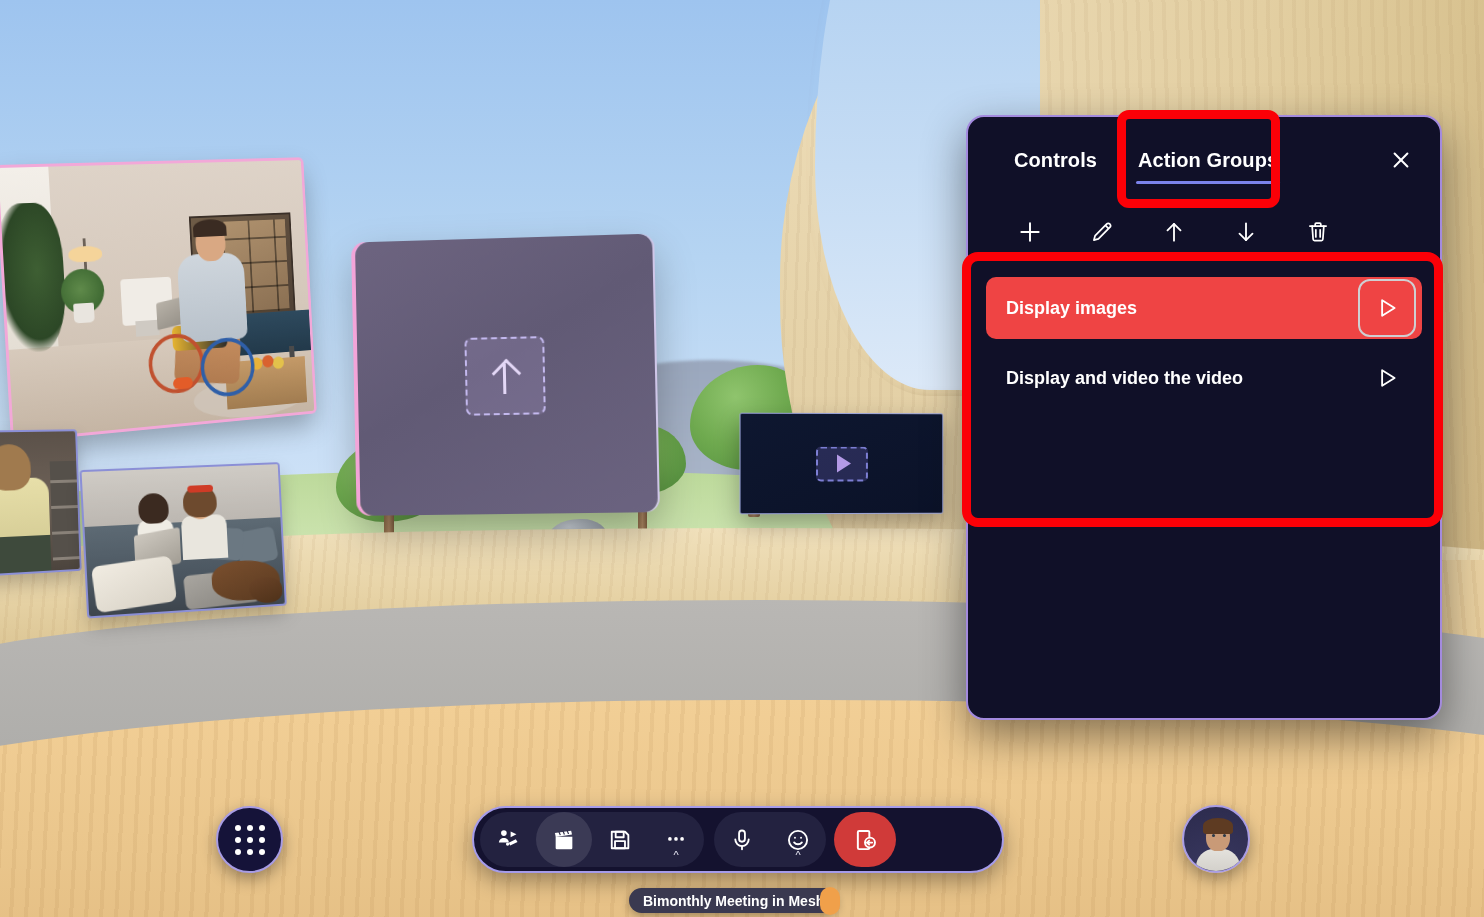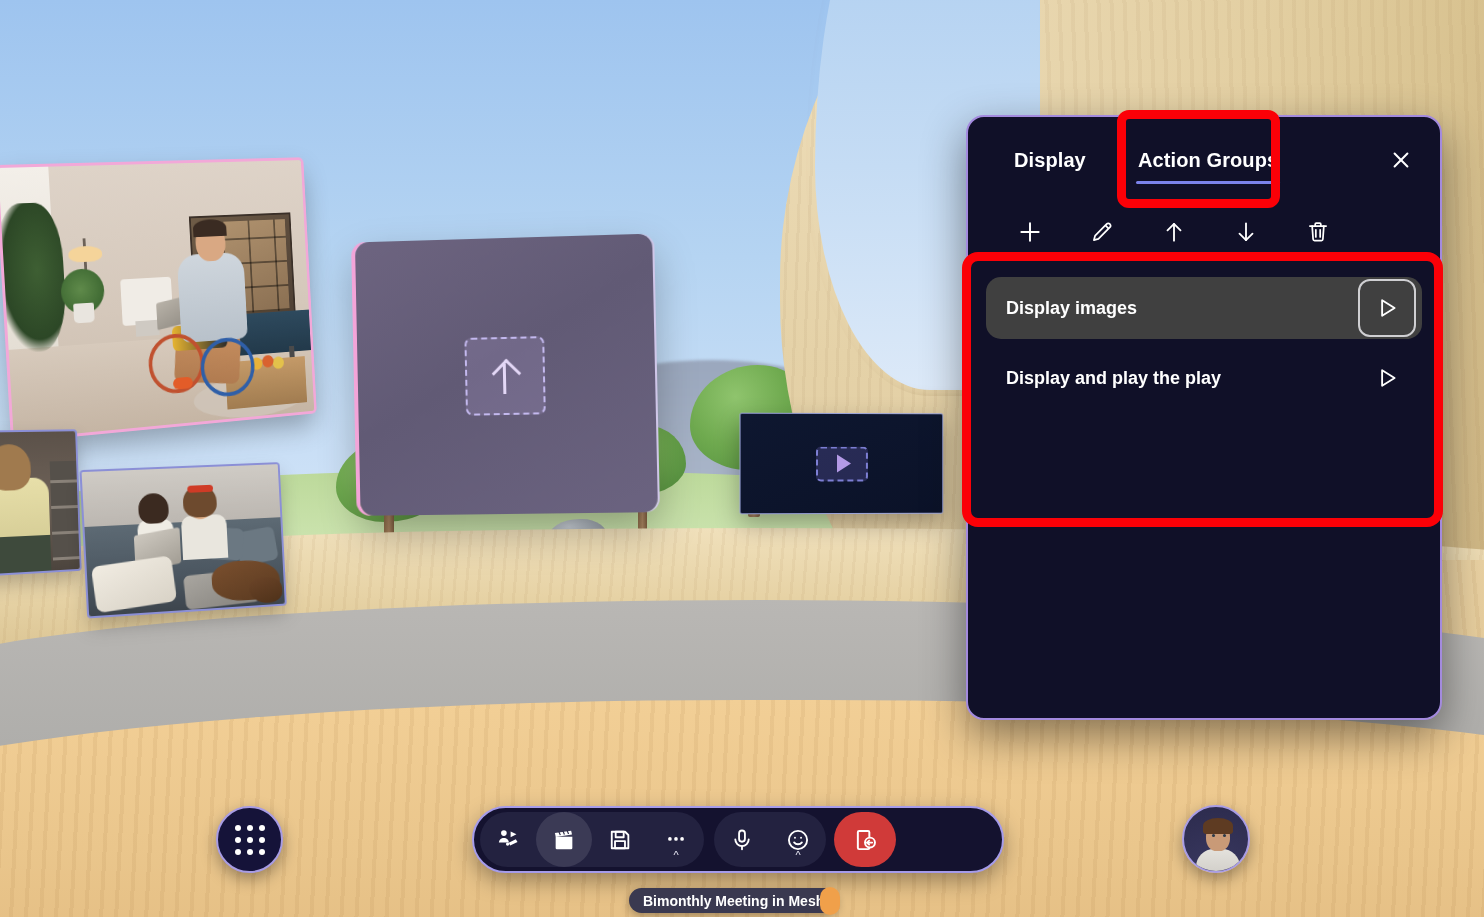--- a/index.html
+++ b/index.html
@@ -254,21 +254,21 @@
     cursor:pointer;
   }
   .ag-tool svg { width: 26px; height: 26px; }
 
   .ag-list { margin: 22px 18px 0 18px; }
   .ag-item {
     position: relative; height: 62px; margin-bottom: 8px;
     display:flex; align-items:center; justify-content:space-between;
     padding: 0 6px 0 20px; border-radius: 10px; cursor:pointer;
   }
-  .ag-item.selected { background:#404040;border-radius:15px; }
+  .ag-item.selected { background:#ef4444; }
   .ag-item-label { font-size: 18px; font-weight: 700; color:#fff; }
   .ag-play {
     width: 58px; height: 58px; border-radius: 12px;
     display:flex; align-items:center; justify-content:center; cursor:pointer;
   }
   .ag-item.selected .ag-play { border: 2px solid #cfcfd2; }
   .ag-play svg { width: 26px; height: 26px; }
 
   
   .hl { position:absolute; border: 9px solid #fb0007; border-radius: 12px; pointer-events:none; }
@@ -429,21 +429,21 @@
 
   <div class="media-video">
     <div class="video-drop">
       <div class="play-tri"></div>
     </div>
   </div>
 
   <div class="ag-panel">
 
     <div class="ag-tabs">
-      <div class="ag-tab controls">Display</div>
+      <div class="ag-tab controls">Controls</div>
       <div class="ag-tab groups active">Action Groups</div>
       <div class="ag-close">
         <svg viewBox="0 0 24 24" fill="none" stroke="#ffffff" stroke-width="2.2" stroke-linecap="round">
           <line x1="5" y1="5" x2="19" y2="19"></line>
             <line x1="19" y1="5" x2="5" y2="19"></line>
         </svg>
       </div>
     </div>
 
     <div class="ag-toolbar">
@@ -488,21 +488,21 @@
         <span class="ag-item-label">Display images</span>
         <span class="ag-play">
           <svg viewBox="0 0 24 24" fill="none" stroke="#fff" stroke-width="1.7" stroke-linejoin="round">
             <polygon points="7.5,4.8 19,12 7.5,19.2"></polygon>
           </svg>
         </span>
       </div>
 
 
       <div class="ag-item">
-        <span class="ag-item-label">Display and play the play</span>
+        <span class="ag-item-label">Display and video the video</span>
         <span class="ag-play">
           <svg viewBox="0 0 24 24" fill="none" stroke="#fff" stroke-width="1.7" stroke-linejoin="round">
             <polygon points="7.5,4.8 19,12 7.5,19.2"></polygon>
           </svg>
         </span>
       </div>
 
     </div>
   </div>
 

